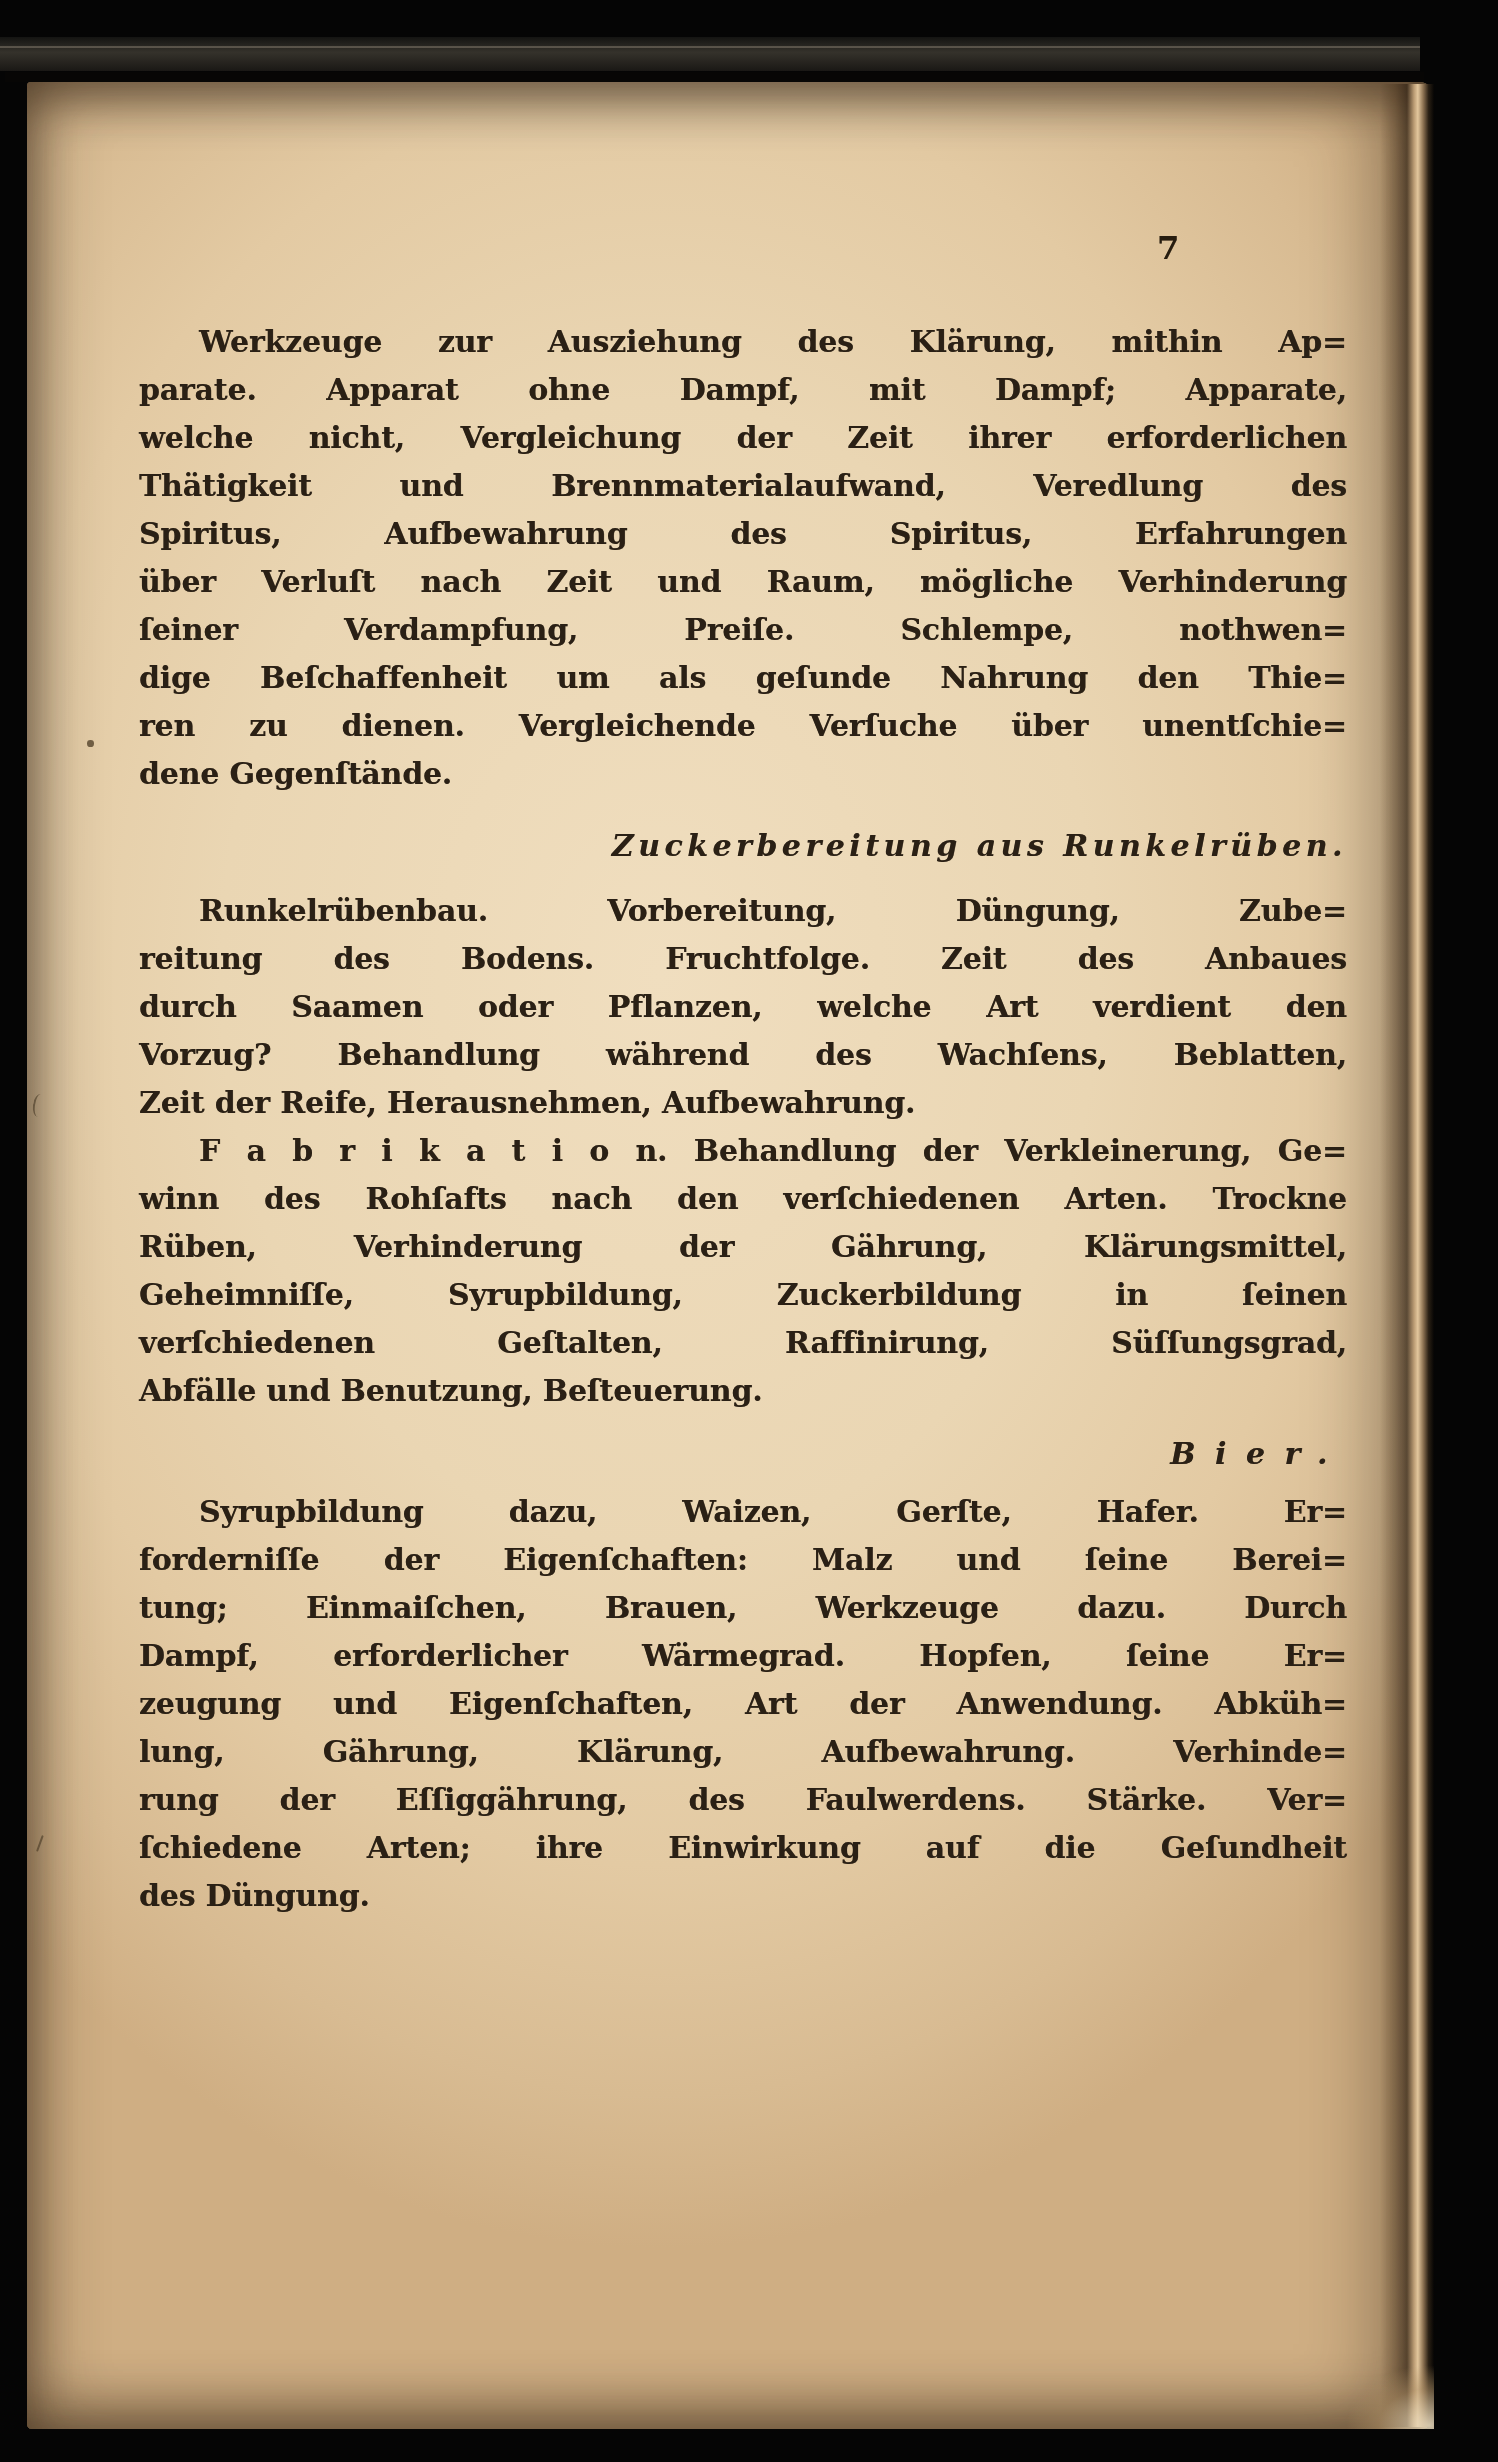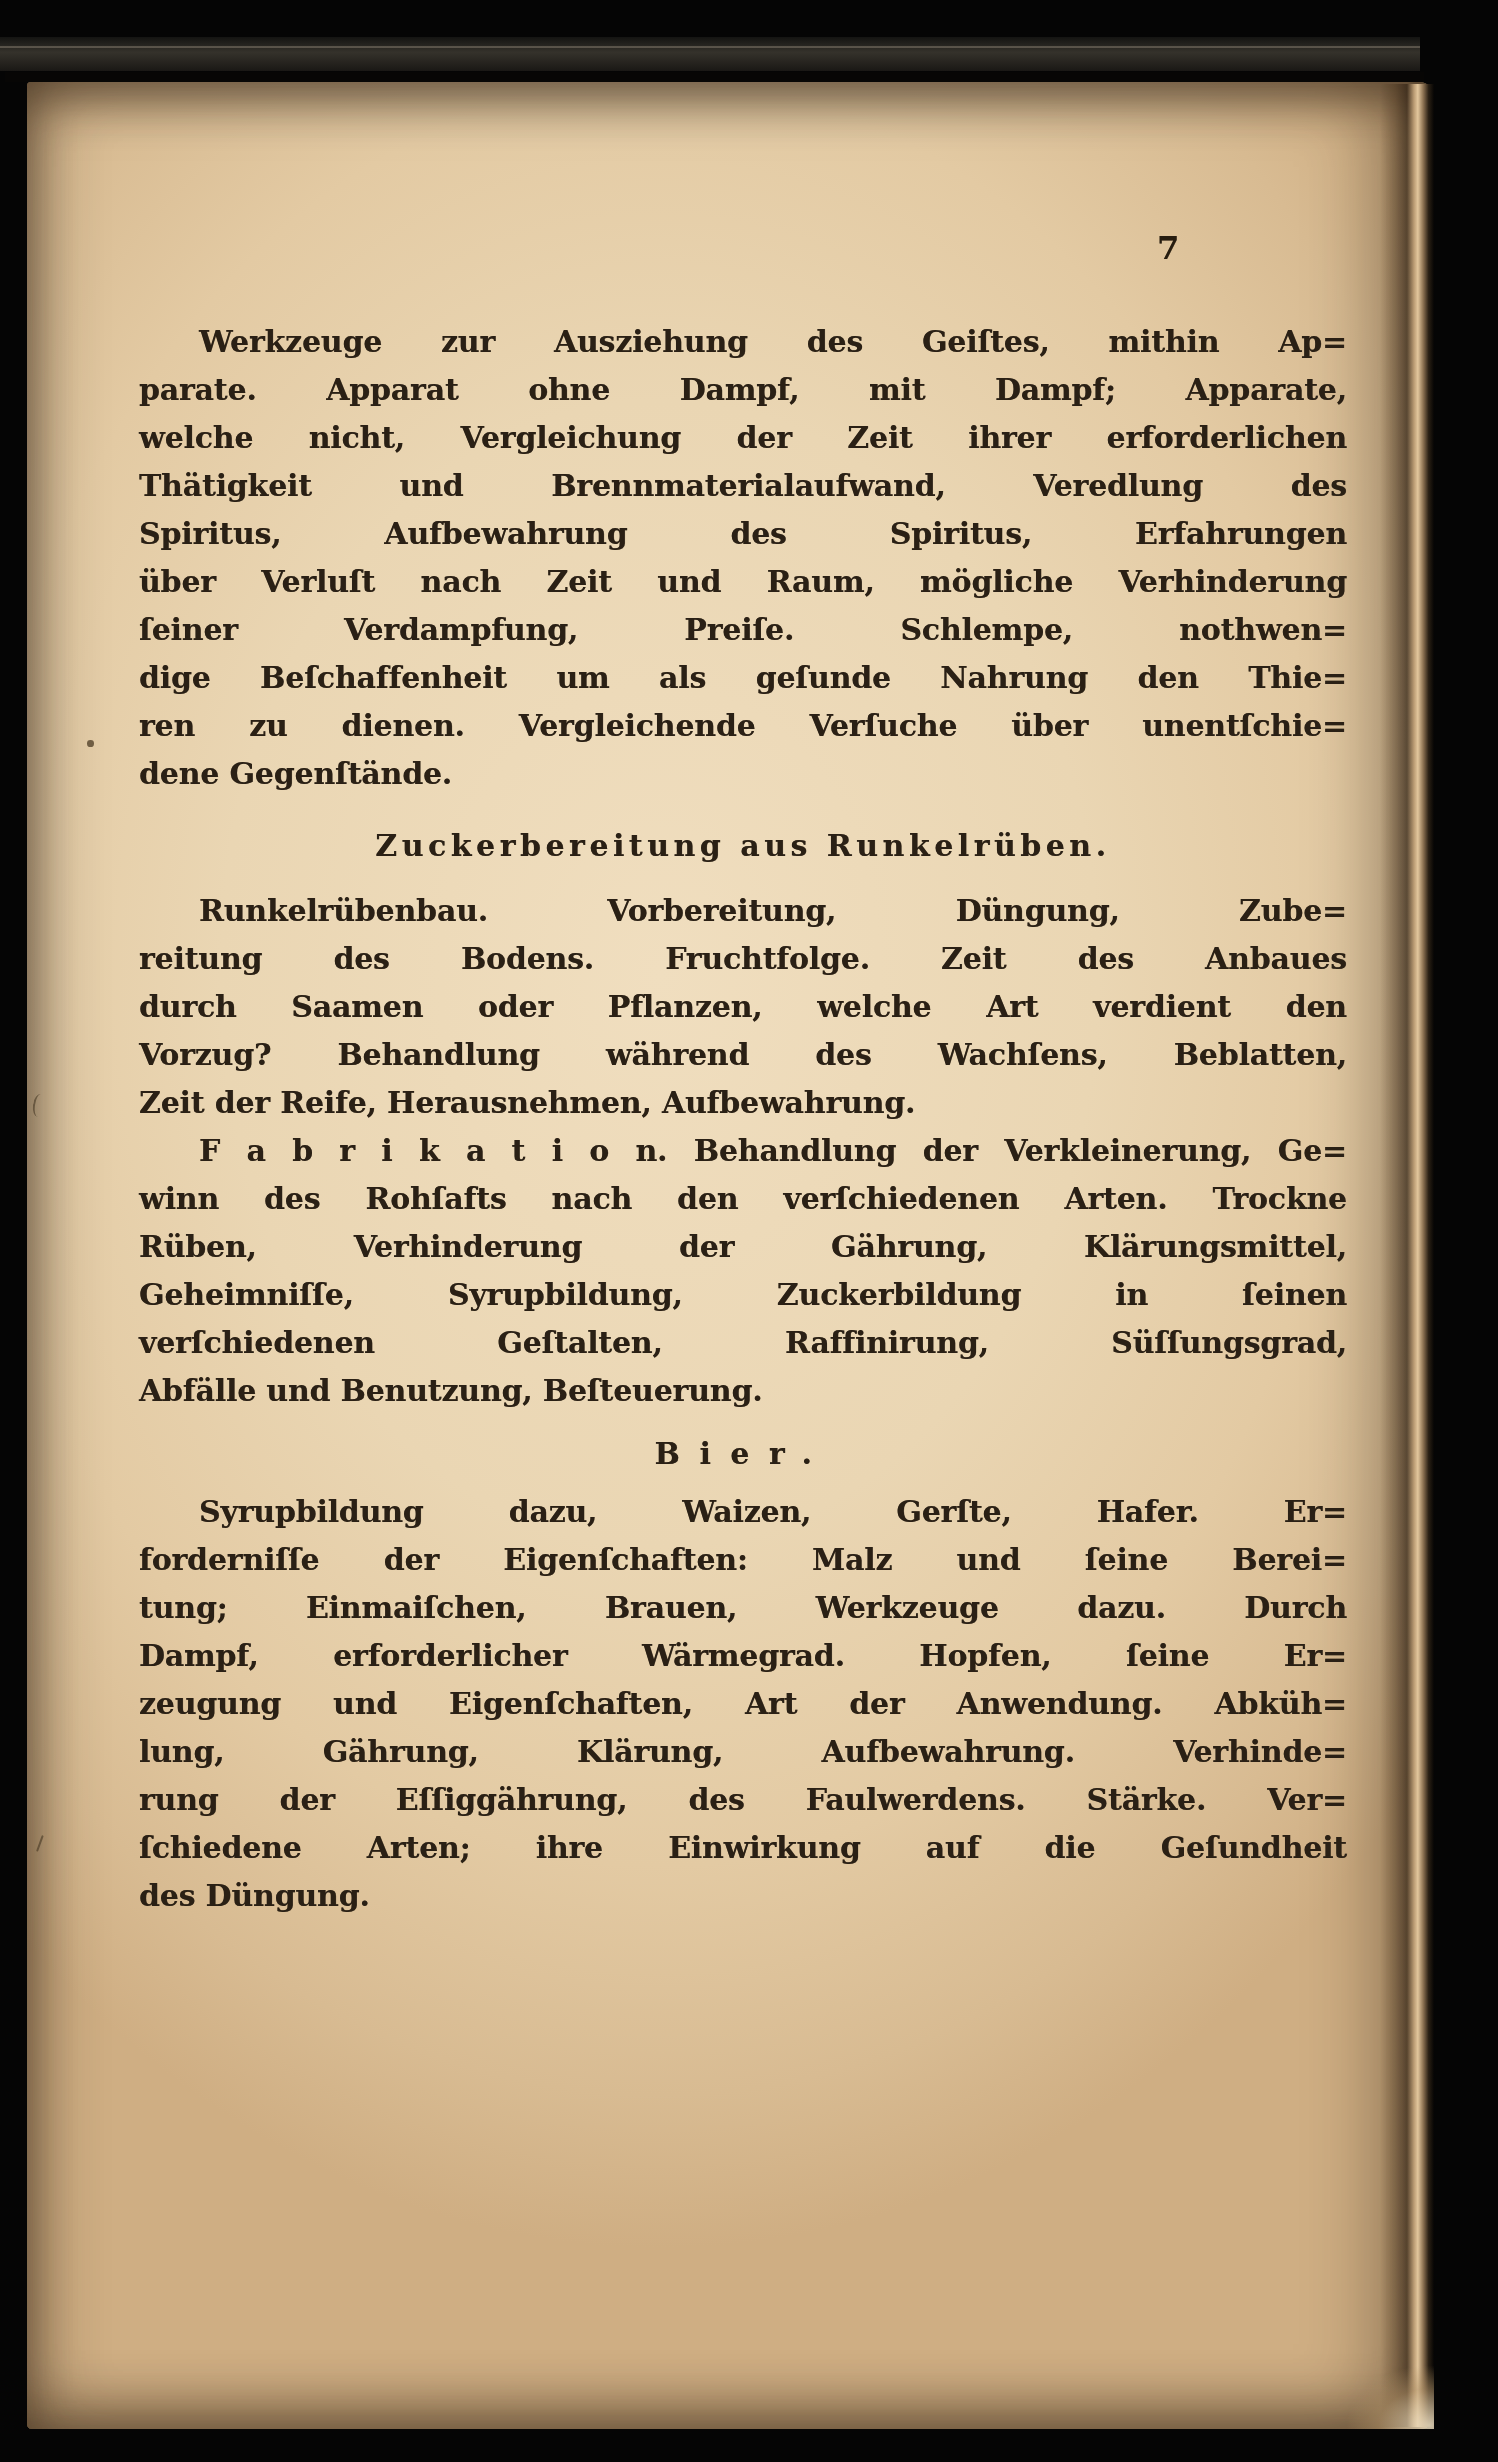--- a/index.html
+++ b/index.html
@@ -67,21 +67,21 @@
     letter-spacing: -0.2px;
     color: #2a2015;
     text-shadow: 0.2px 0.2px 0 rgba(42,30,16,.55);
   }
   .line {
     text-align: justify;
     text-align-last: justify;
   }
   .line.first { text-indent: 60px; }
   .line.last  { text-align-last: left; }
-  .heading { text-align: center; }
+  .heading { text-align: right; font-style: italic; }
   .heading.gesperrt      { letter-spacing: 4.5px;  margin: 24px 0 16.5px; }
   .heading.gesperrt-wide { letter-spacing: 19.5px; margin: 15px 0 10.5px; }
   .page-number {
     position: absolute; left: 1157px; top: 229px;
     font-size: 32px; font-weight: 700; color: #271d10;
     text-shadow: 0.2px 0.2px 0 rgba(42,30,16,.55);
   }
   
   .speck-dot {
     position: absolute; left: 87px; top: 740px;
@@ -110,21 +110,21 @@
   <div class="top-highlight"></div>
   <div class="top-line"></div>
 
   <div class="page"></div>
   <div class="fore-edge"></div>
   <div class="corner-curl"></div>
 
   <div class="page-number">7</div>
 
   <div class="text-block">
-      <div class="line first">Werkzeuge zur Ausziehung des Geiſtes, mithin Ap=</div>
+      <div class="line first">Werkzeuge zur Ausziehung des Klärung, mithin Ap=</div>
       <div class="line">parate. Apparat ohne Dampf, mit Dampf; Apparate,</div>
       <div class="line">welche nicht, Vergleichung der Zeit ihrer erforderlichen</div>
       <div class="line">Thätigkeit und Brennmaterialaufwand, Veredlung des</div>
       <div class="line">Spiritus, Aufbewahrung des Spiritus, Erfahrungen</div>
       <div class="line">über Verluſt nach Zeit und Raum, mögliche Verhinderung</div>
       <div class="line">ſeiner Verdampfung, Preiſe. Schlempe, nothwen=</div>
       <div class="line">dige Beſchaffenheit um als geſunde Nahrung den Thie=</div>
       <div class="line">ren zu dienen. Vergleichende Verſuche über unentſchie=</div>
       <div class="line last">dene Gegenſtände.</div>
       <div class="heading gesperrt">Zuckerbereitung aus Runkelrüben.</div>

